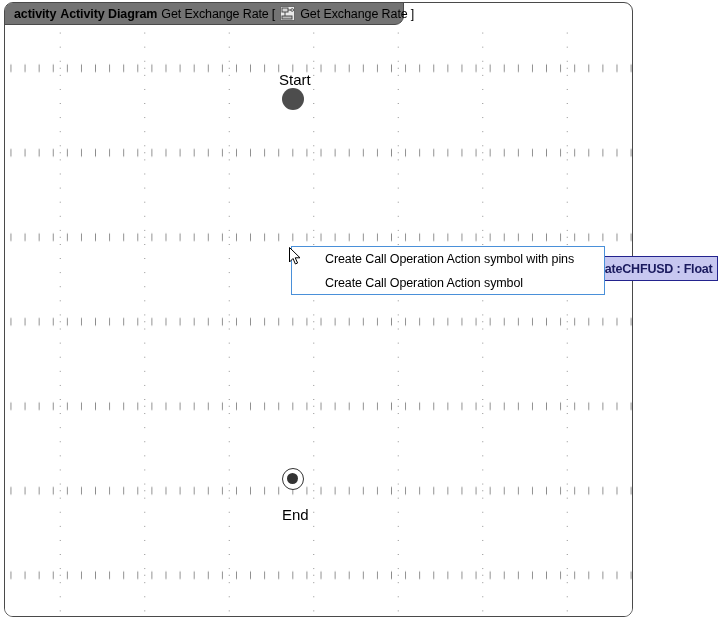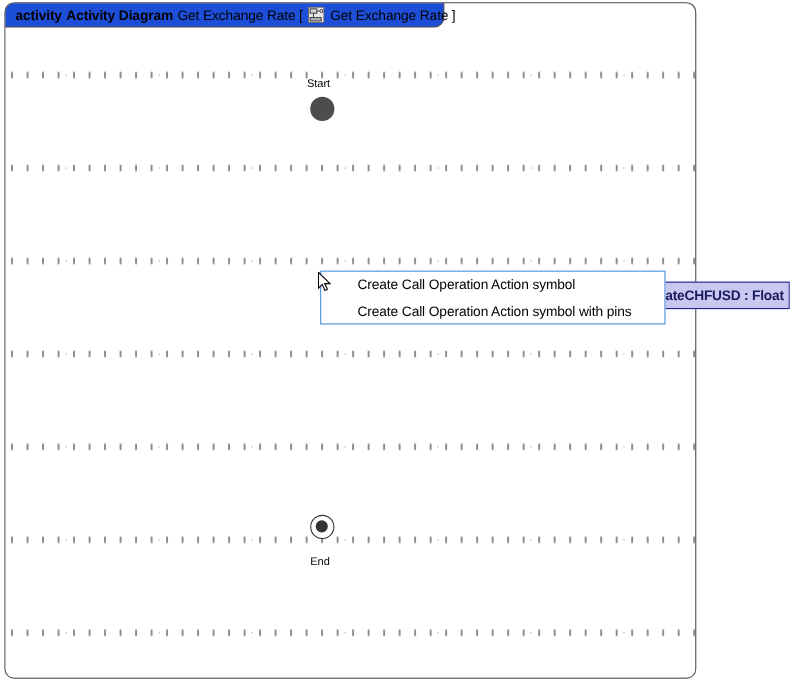--- a/index.html
+++ b/index.html
@@ -35,21 +35,21 @@
   #frame-header {
     position: absolute;
     left: -1px;
     top: -1px;
     height: 23px;
     width: 400px;
     box-sizing: border-box;
     border: 1px solid #4a4a4a;
     border-top-left-radius: 9px;
     border-bottom-right-radius: 9px;
-    background: #1d4ed8;
+    background: #737373;
     display: flex;
     align-items: center;
     padding-left: 9px;
     white-space: nowrap;
     z-index: 5;
   }
   #frame-header .hdr-kw {
     font-weight: bold;
     font-size: 12.5px;
     letter-spacing: -0.1px;
@@ -102,21 +102,21 @@
       radial-gradient(#8a8a8a 0.6px, transparent 0.7px),
       radial-gradient(#8a8a8a 0.6px, transparent 0.7px),
       radial-gradient(#8a8a8a 0.6px, transparent 0.7px);
     background-size: 84.5px 84.5px, 84.5px 14.1px, 14.1px 84.5px;
     background-position: 13px 1px, 13px 1px, 13px 1px;
   }
 
   
   .node-label {
     position: absolute;
-    font-size: 10px;
+    font-size: 15px;
     color: #000000;
     white-space: nowrap;
   }
   #initial-node {
     position: absolute;
     width: 22px;
     height: 22px;
     border-radius: 50%;
     background: #4d4d4d;
   }
@@ -235,21 +235,21 @@
     <span class="hdr-brk2">]</span>
   </div>
 
 </div>
 
 <div id="value-pin">
   <span>RateCHFUSD : Float</span>
 </div>
 
 <div id="context-menu">
+  <div class="menu-item">Create Call Operation Action symbol with pins</div>
   <div class="menu-item">Create Call Operation Action symbol</div>
-  <div class="menu-item">Create Call Operation Action symbol with pins</div>
 </div>
 
 <div id="mouse-cursor">
   <svg width="14" height="20" viewBox="0 0 14 20" xmlns="http://www.w3.org/2000/svg">
     <polygon points="0.5,0.5 0.5,15 4,11.5 6.4,17 8.6,16 6.2,10.8 11,10.8" fill="#ffffff" stroke="#000000" stroke-width="1" stroke-linejoin="miter"></polygon>
   </svg>
 </div>
 
 </body></html>

